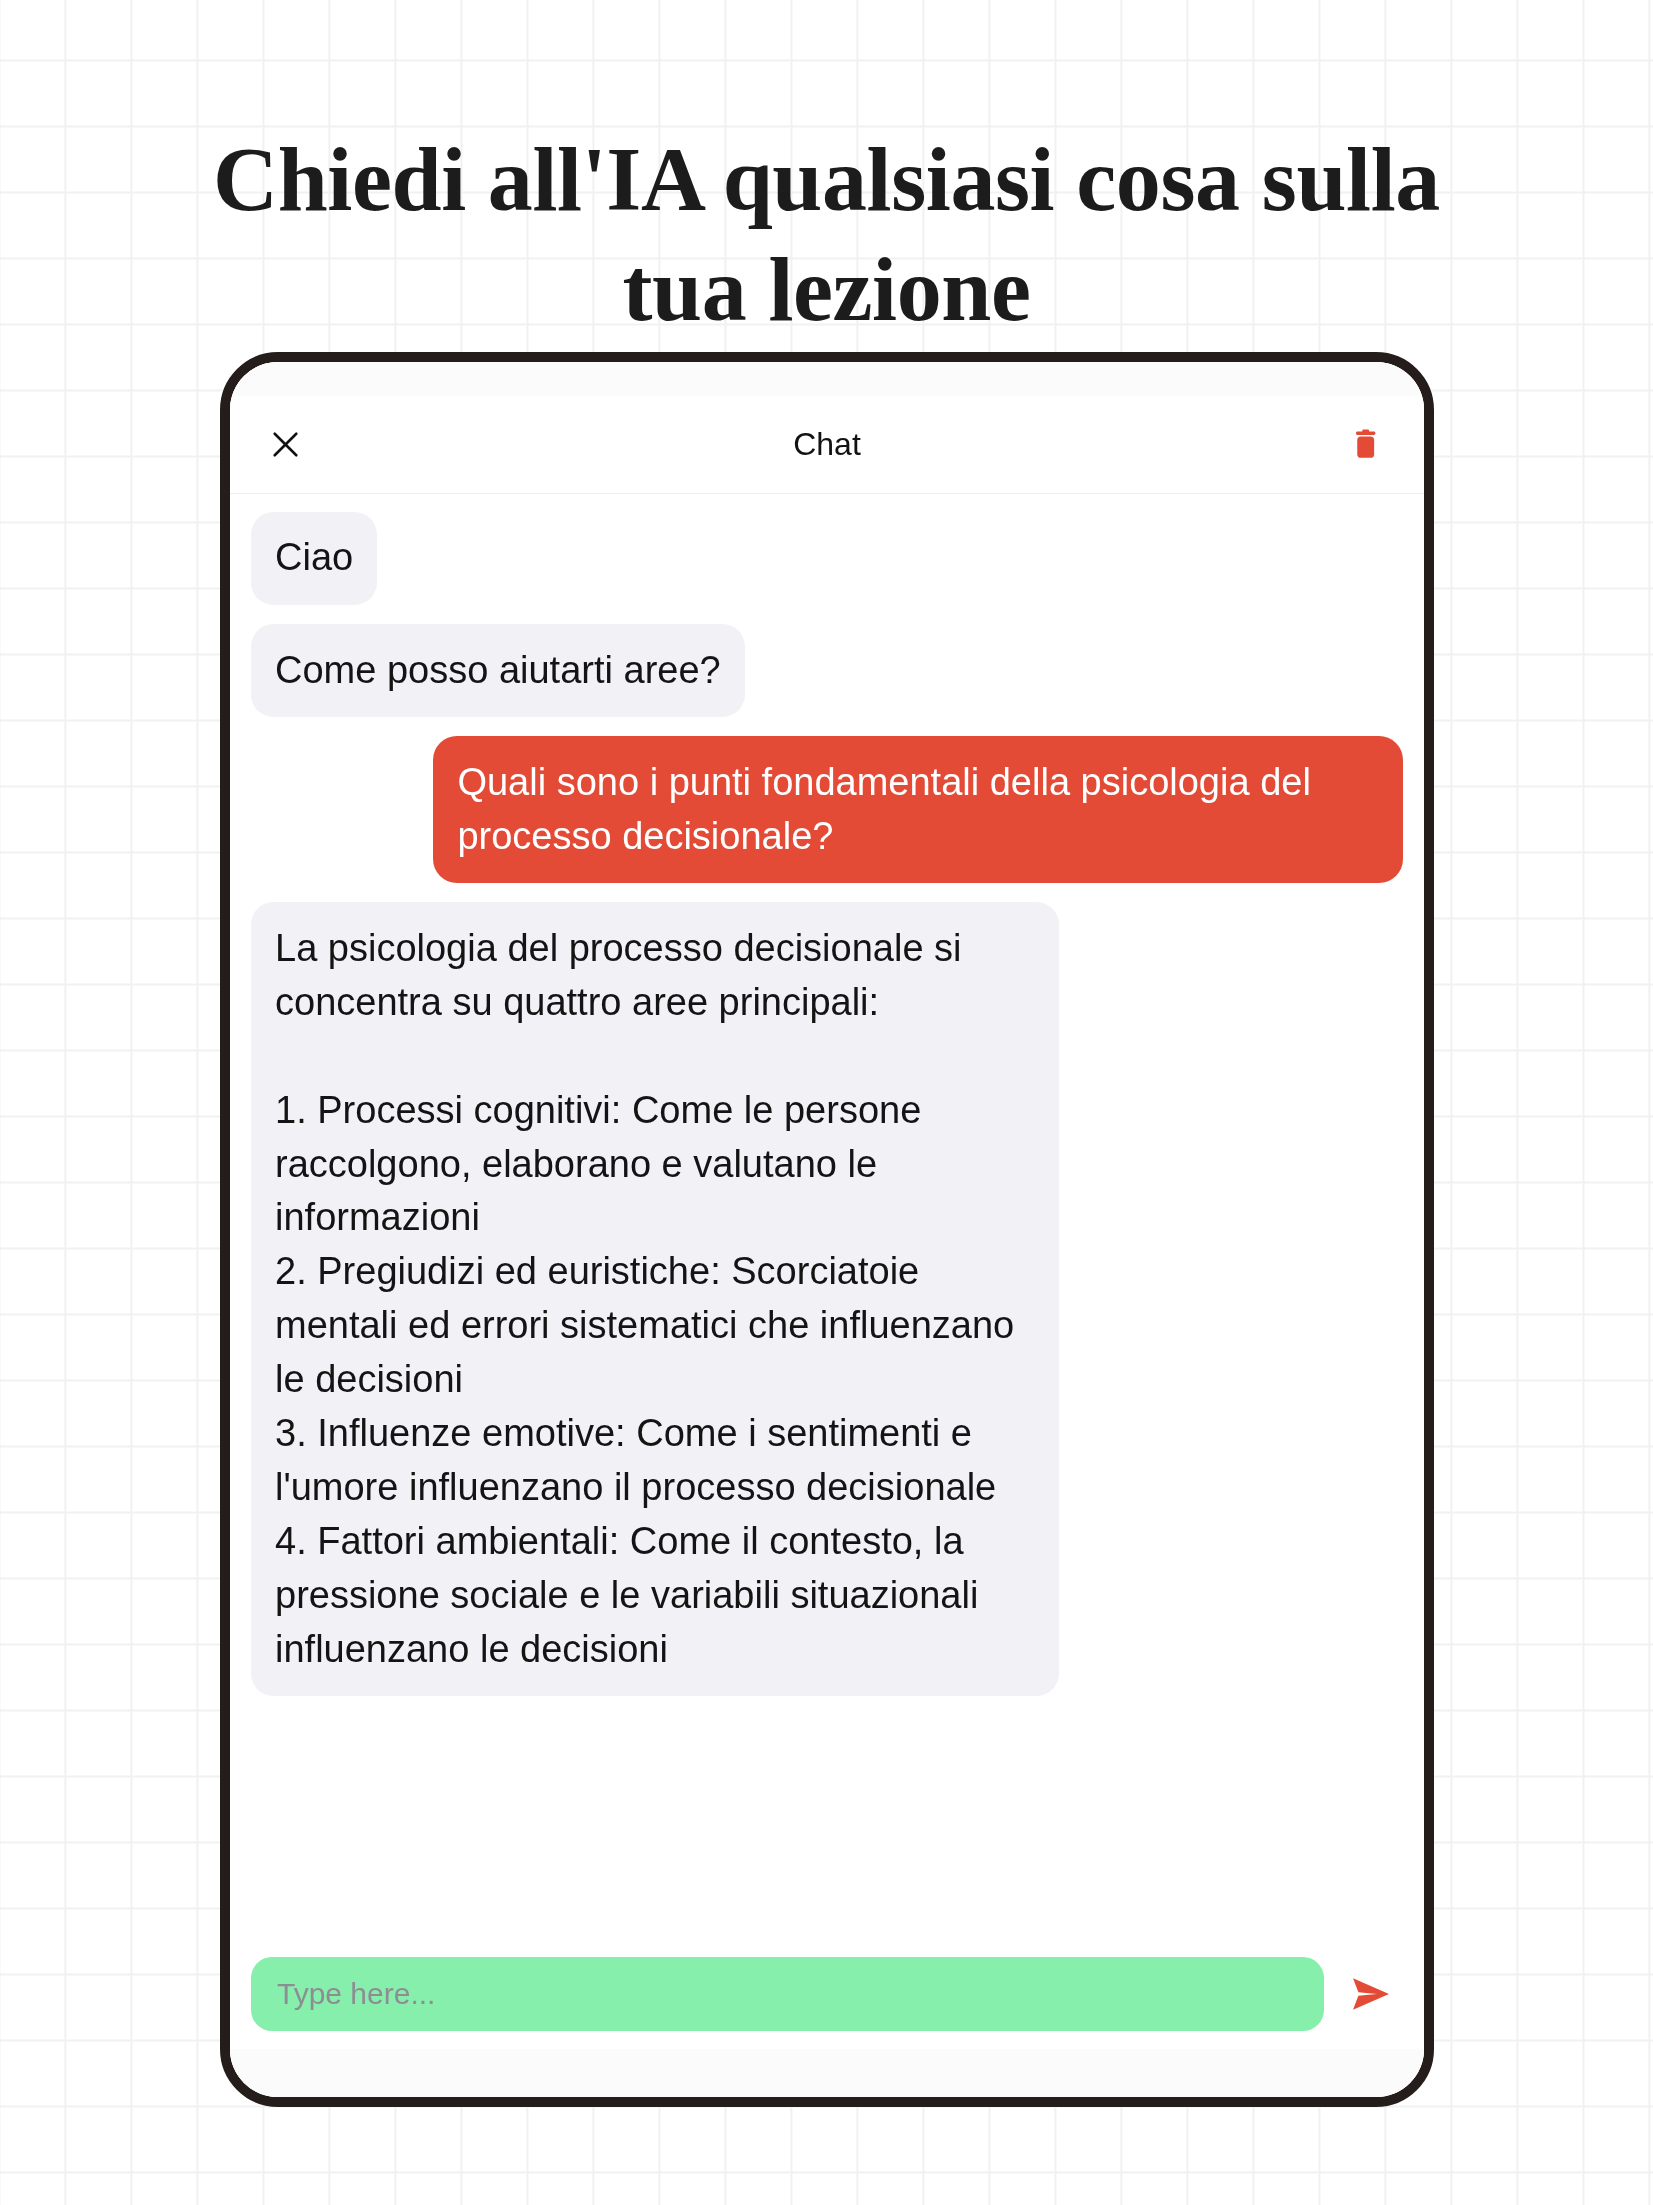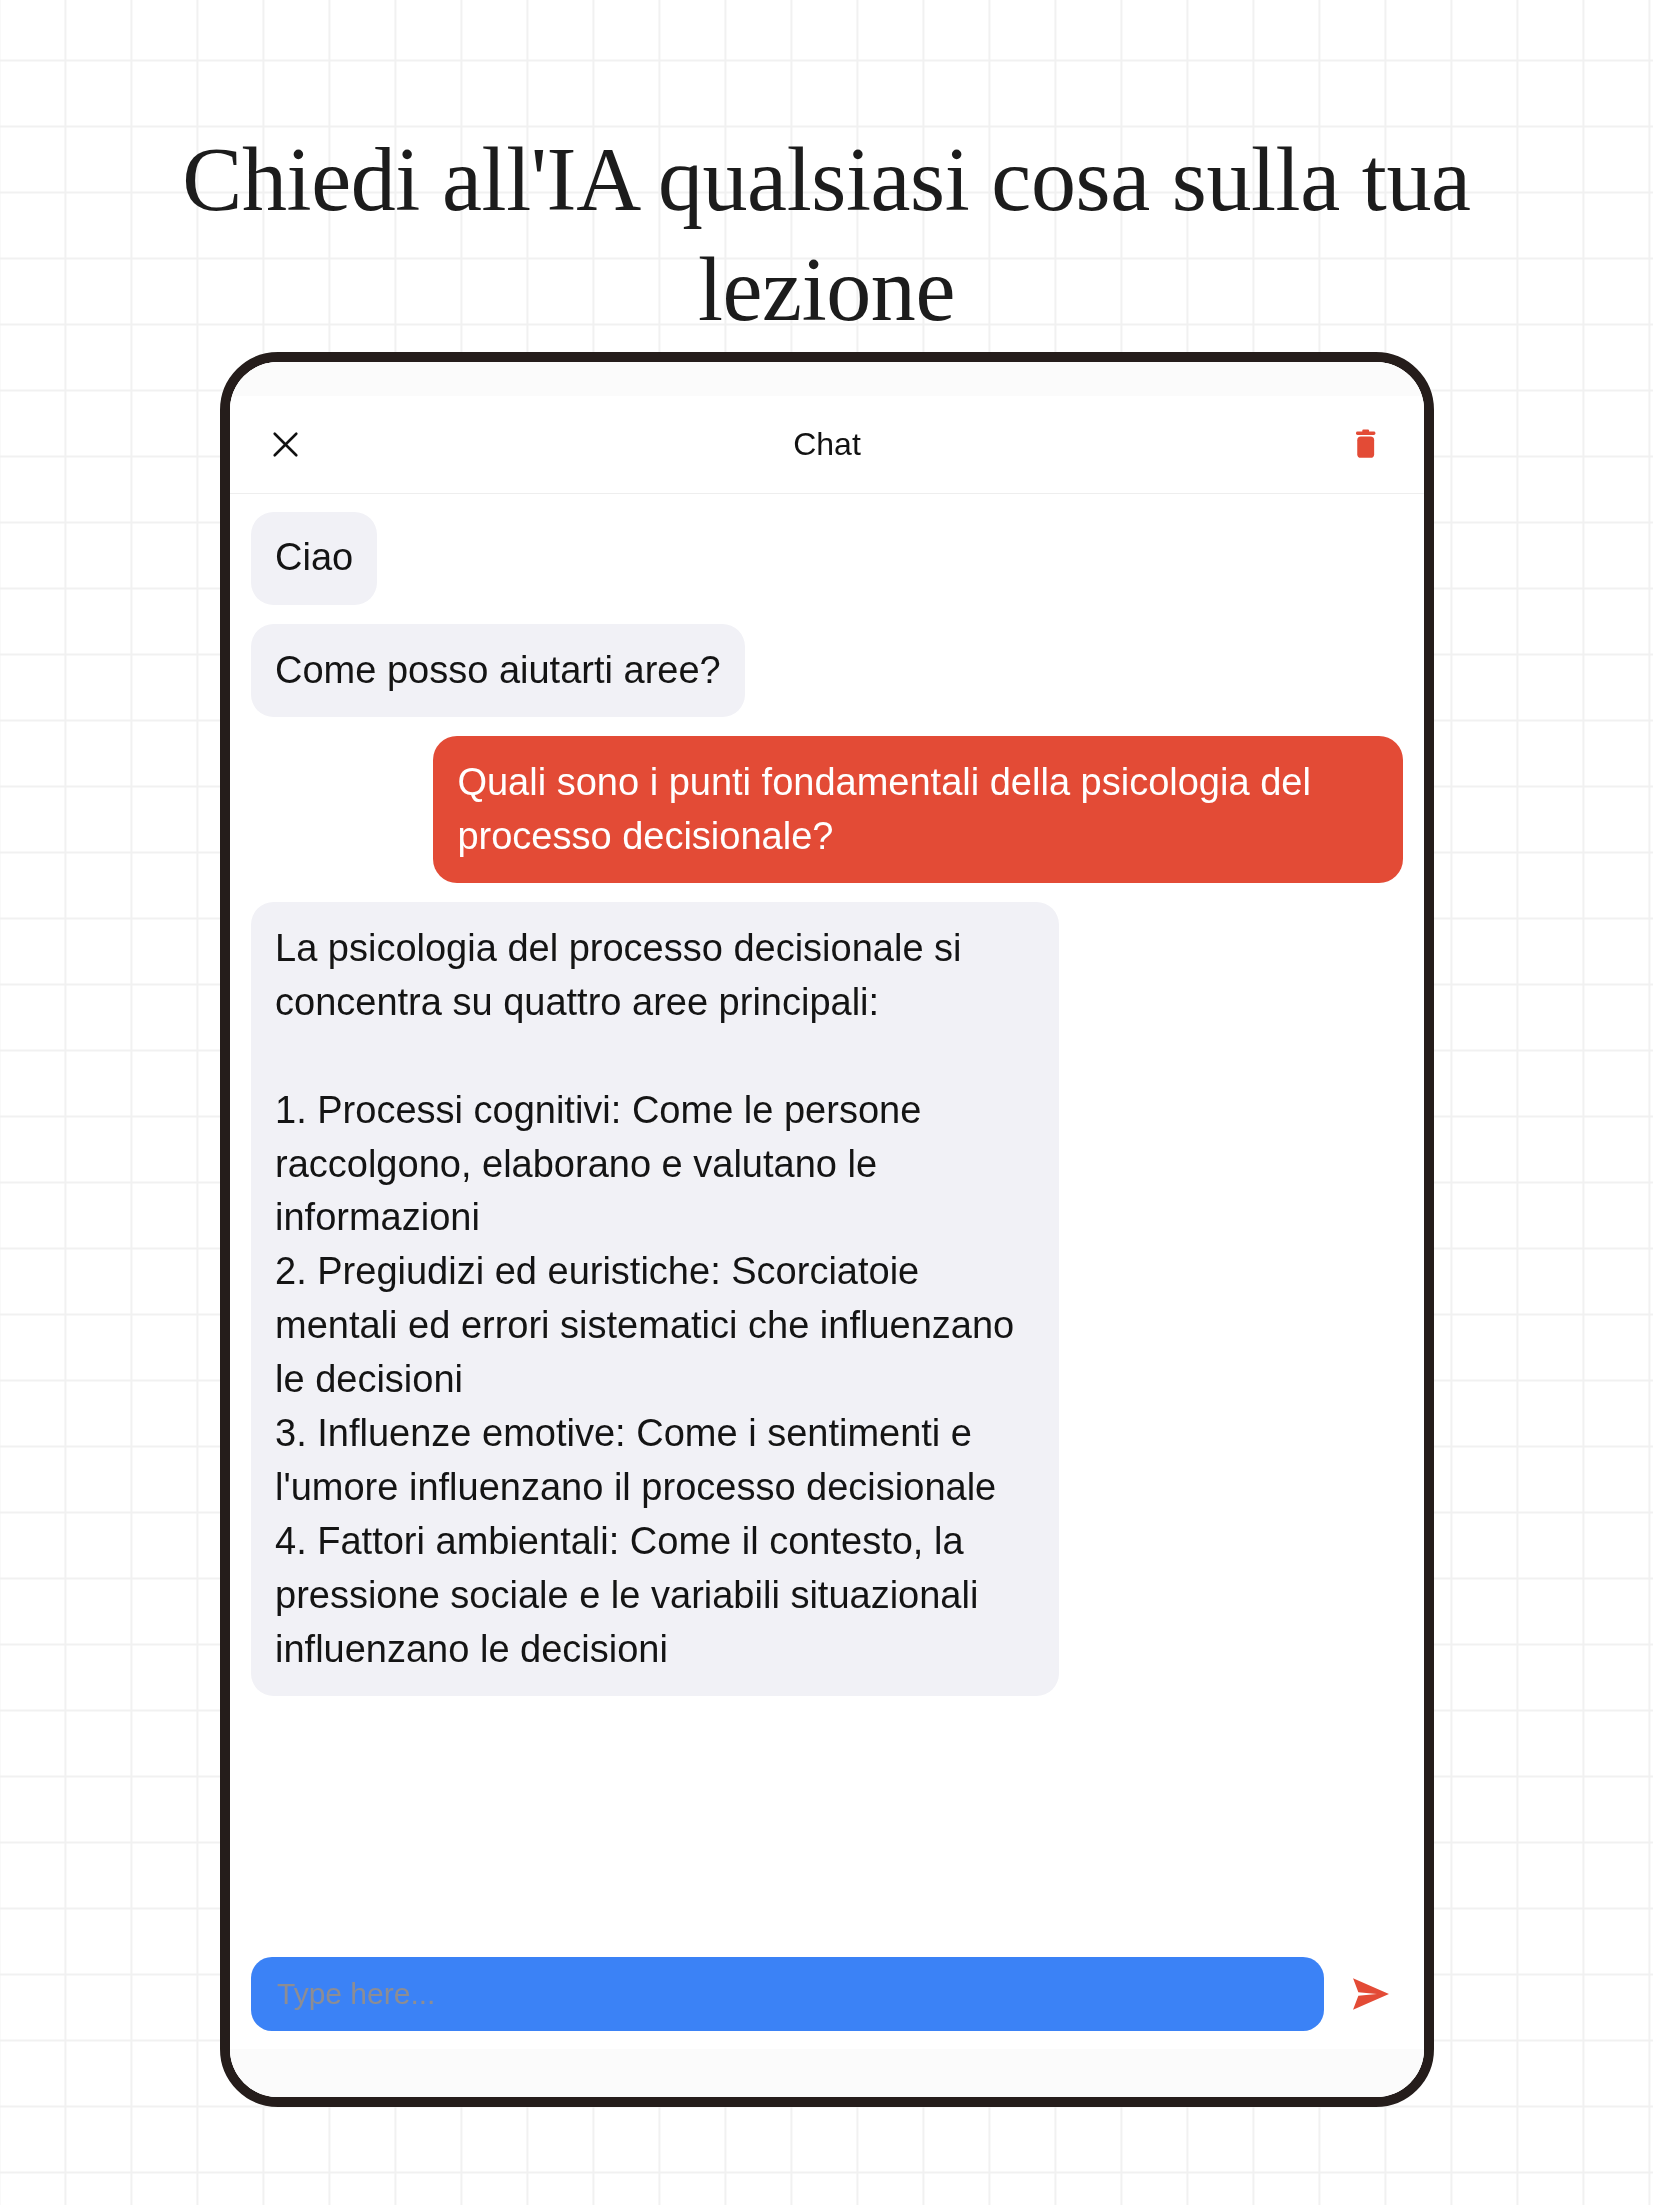--- a/index.html
+++ b/index.html
@@ -23,21 +23,21 @@
   
   .page-title {
     position: absolute;
     left: 0;
     top: 65px;
     width: 1653px;
     text-align: center;
     font-family: "Liberation Serif", serif;
     font-size: 90px;
     line-height: 1.22;
-    font-weight: 400;
+    font-weight: 700;
     color: #1c1c1c;
     letter-spacing: -0.4px;
     padding: 0 170px;
     box-sizing: border-box;
   }
 
   
   .device {
     position: absolute;
     left: 220px;
@@ -155,21 +155,21 @@
     flex: none;
     background: #ffffff;
     display: flex;
     align-items: center;
     padding: 14.5px 21px 18px 21px;
     gap: 14.5px;
   }
   .composer-input {
     flex: 1;
     height: 74px;
-    background: #3b82f6;
+    background: #86efac;
     border: none;
     border-radius: 21px;
     padding: 0 26px;
     font-family: "Liberation Sans", sans-serif;
     font-size: 30px;
     color: #151515;
     outline: none;
     box-sizing: border-box;
   }
   .composer-input::placeholder { color: #8d8d93; }

